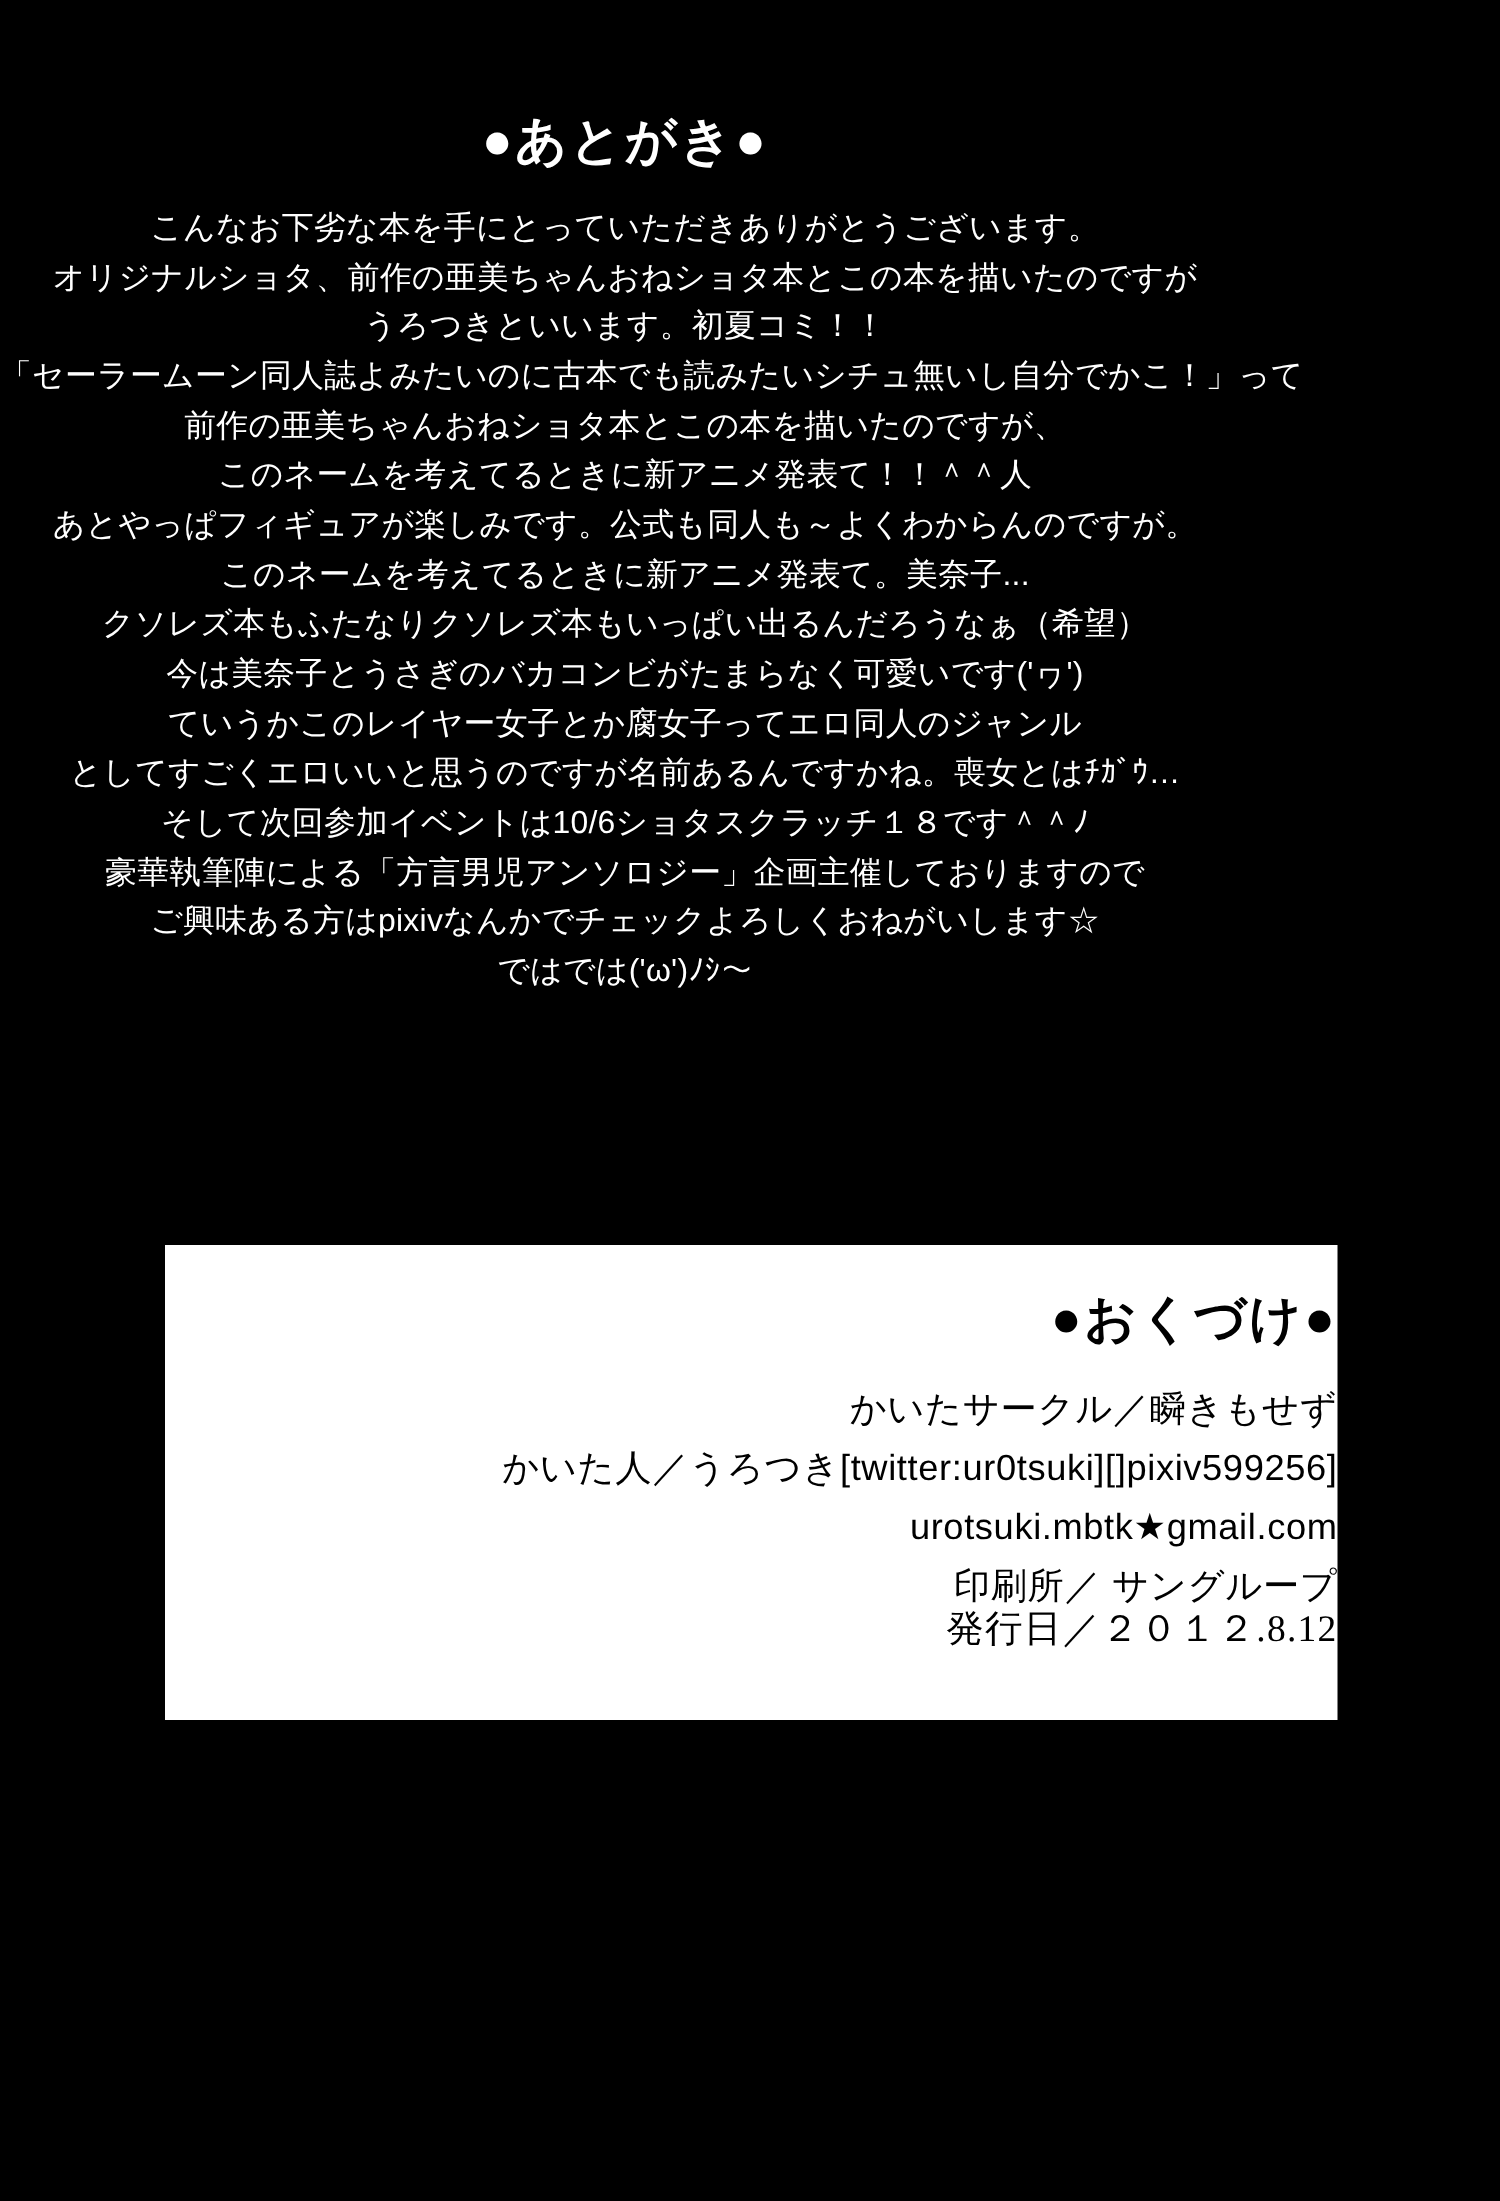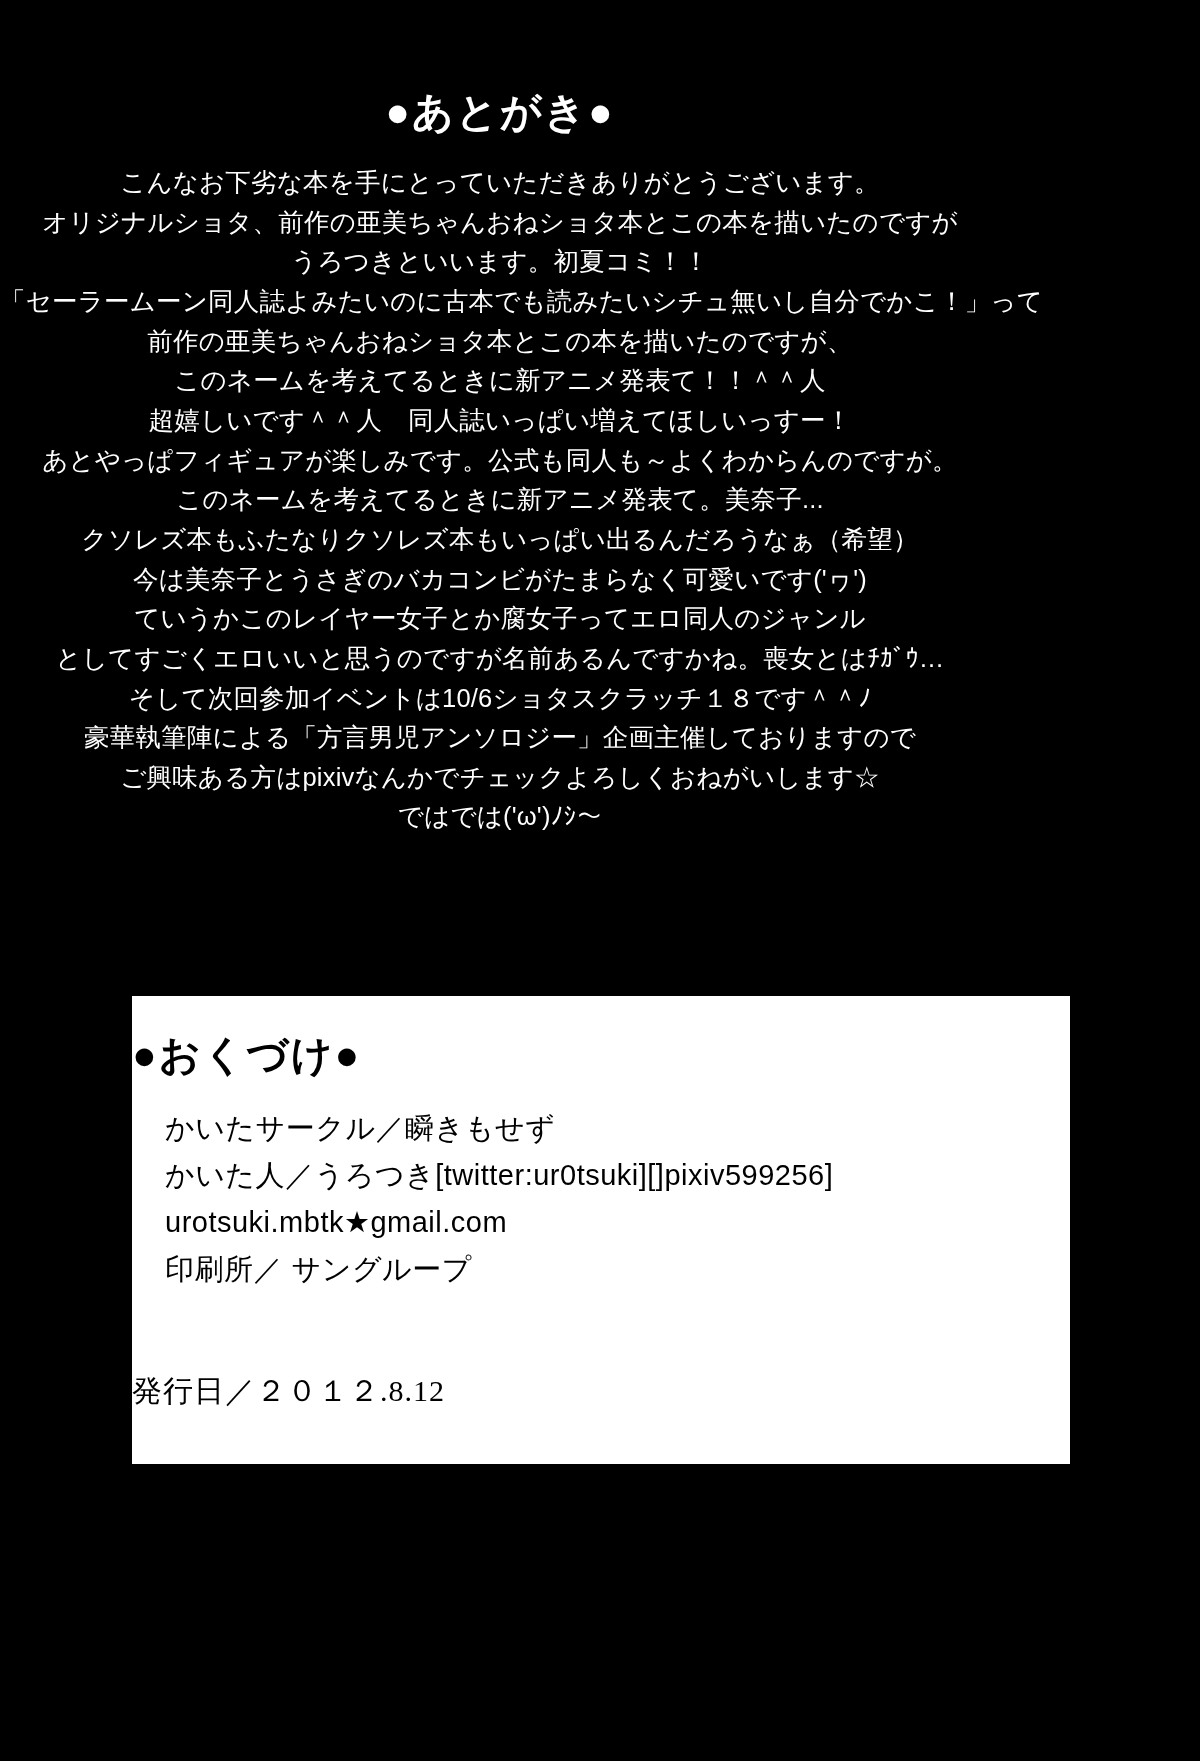--- a/index.html
+++ b/index.html
@@ -48,24 +48,24 @@
     display: block;
     white-space: nowrap;
   }
 
   
   .colophon {
     position: absolute;
     left: 132px;
     top: 996px;
     width: 938px;
-    height: 468px;
+    height: 380px;
     background: #ffffff;
     color: #000000;
-    text-align: left;
+    text-align: right;
   }
   .colophon-heading {
     font-size: 41px;
     font-weight: bold;
     letter-spacing: 2px;
     margin-top: 32px;
     white-space: nowrap;
   }
   .colophon-lines {
     margin-top: 22px;
@@ -96,21 +96,20 @@
 
   <section class="afterword">
     <div class="afterword-heading">●あとがき●</div>
     <div class="afterword-lines">
       <span class="ln">こんなお下劣な本を手にとっていただきありがとうございます。</span>
       <span class="ln">オリジナルショタ、前作の亜美ちゃんおねショタ本とこの本を描いたのですが</span>
       <span class="ln">うろつきといいます。初夏コミ！！</span>
       <span class="ln">「セーラームーン同人誌よみたいのに古本でも読みたいシチュ無いし自分でかこ！」って</span>
       <span class="ln">前作の亜美ちゃんおねショタ本とこの本を描いたのですが、</span>
       <span class="ln">このネームを考えてるときに新アニメ発表て！！＾＾人</span>
-      <span class="ln">超嬉しいです＾＾人　同人誌いっぱい増えてほしいっすー！</span>
       <span class="ln">あとやっぱフィギュアが楽しみです。公式も同人も～よくわからんのですが。</span>
       <span class="ln">このネームを考えてるときに新アニメ発表て。美奈子...</span>
       <span class="ln">クソレズ本もふたなりクソレズ本もいっぱい出るんだろうなぁ（希望）</span>
       <span class="ln">今は美奈子とうさぎのバカコンビがたまらなく可愛いです('ヮ')</span>
       <span class="ln">ていうかこのレイヤー女子とか腐女子ってエロ同人のジャンル</span>
       <span class="ln">としてすごくエロいいと思うのですが名前あるんですかね。喪女とはﾁｶﾞｳ…</span>
       <span class="ln">そして次回参加イベントは10/6ショタスクラッチ１８です＾＾ﾉ</span>
       <span class="ln">豪華執筆陣による「方言男児アンソロジー」企画主催しておりますので</span>
       <span class="ln">ご興味ある方はpixivなんかでチェックよろしくおねがいします☆</span>
       <span class="ln">ではでは('ω')ﾉｼ～</span>

